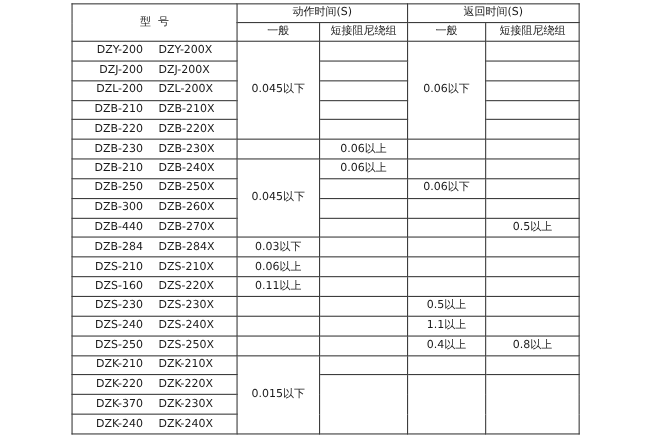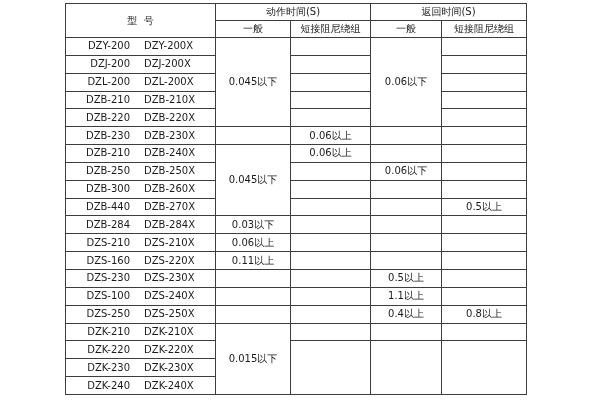--- a/index.html
+++ b/index.html
@@ -208,21 +208,21 @@
             </div>
           </td>
       <td></td>
       <td></td>
       <td>0.5以上</td>
       <td></td>
     </tr>
     <tr>
       <td>
             <div class="model-inner">
-              <span>DZS-100</span>
+              <span>DZS-240</span>
               <span>DZS-240X</span>
             </div>
           </td>
       <td></td>
       <td></td>
       <td>1.1以上</td>
       <td></td>
     </tr>
     <tr>
       <td>
@@ -255,21 +255,21 @@
               <span>DZK-220X</span>
             </div>
           </td>
       <td rowspan="3"></td>
       <td rowspan="3"></td>
       <td rowspan="3"></td>
     </tr>
     <tr>
       <td>
             <div class="model-inner">
-              <span>DZK-230</span>
+              <span>DZK-370</span>
               <span>DZK-230X</span>
             </div>
           </td>
     </tr>
     <tr>
       <td>
             <div class="model-inner">
               <span>DZK-240</span>
               <span>DZK-240X</span>
             </div>

